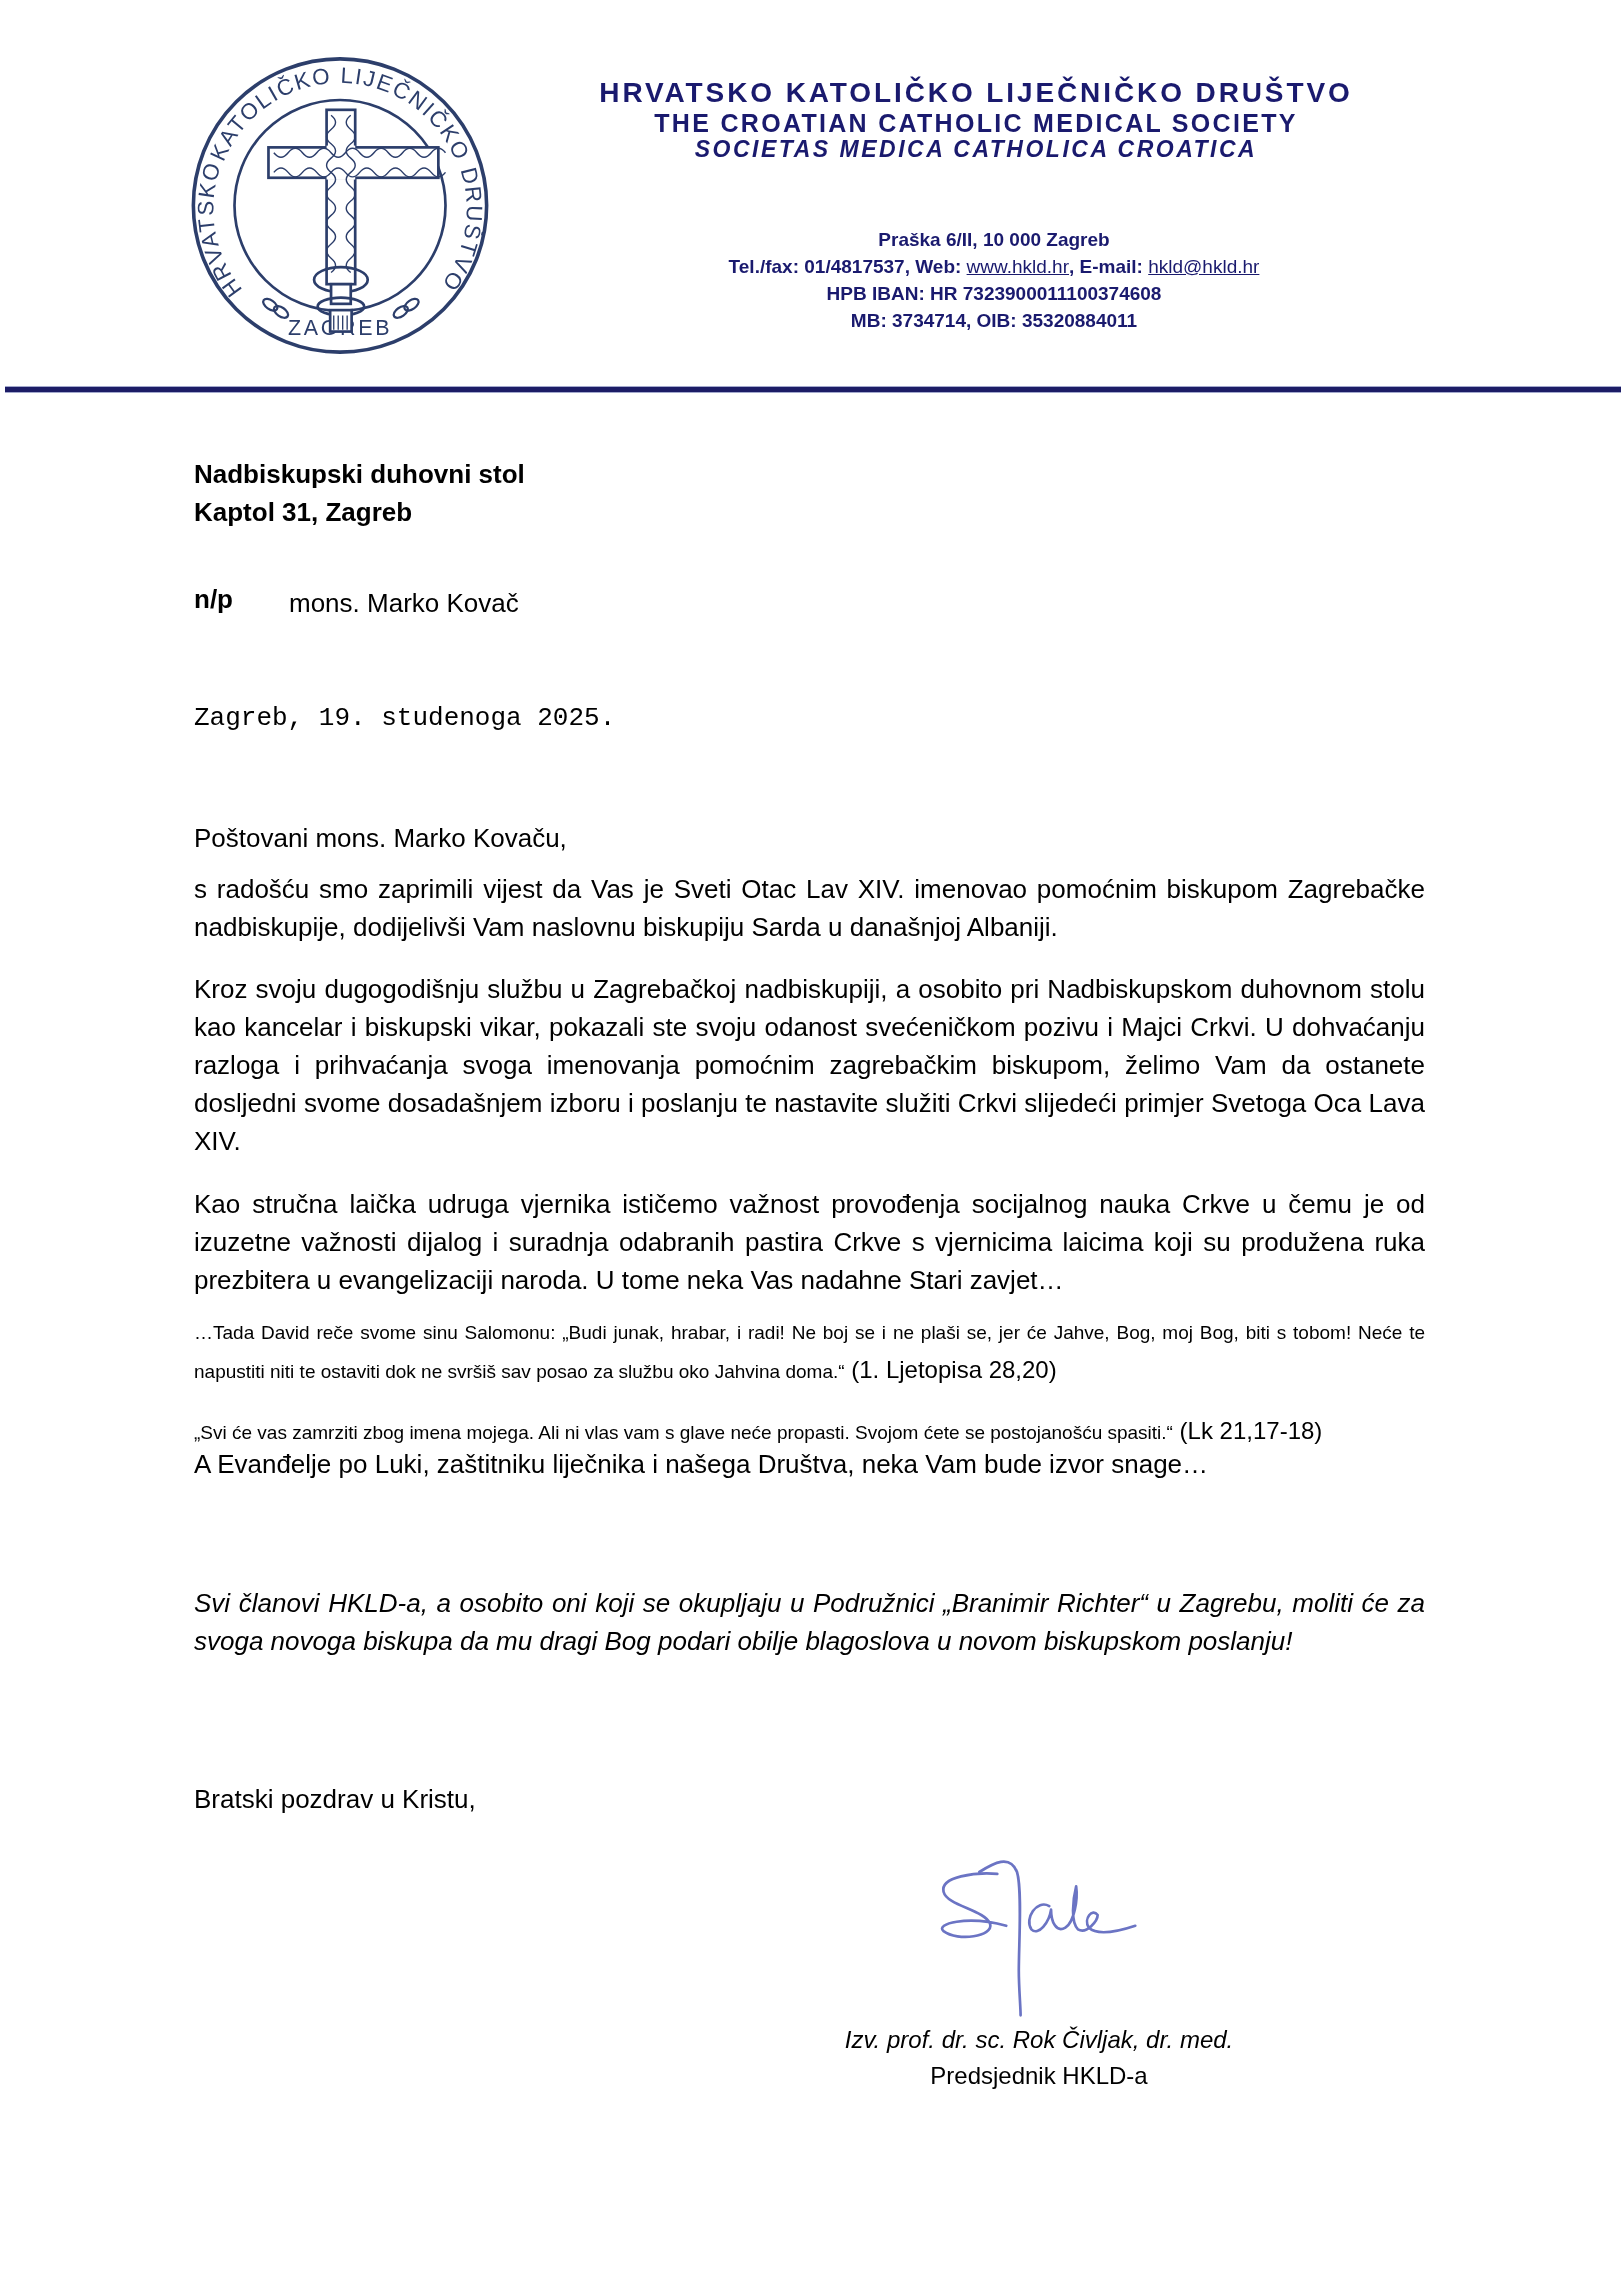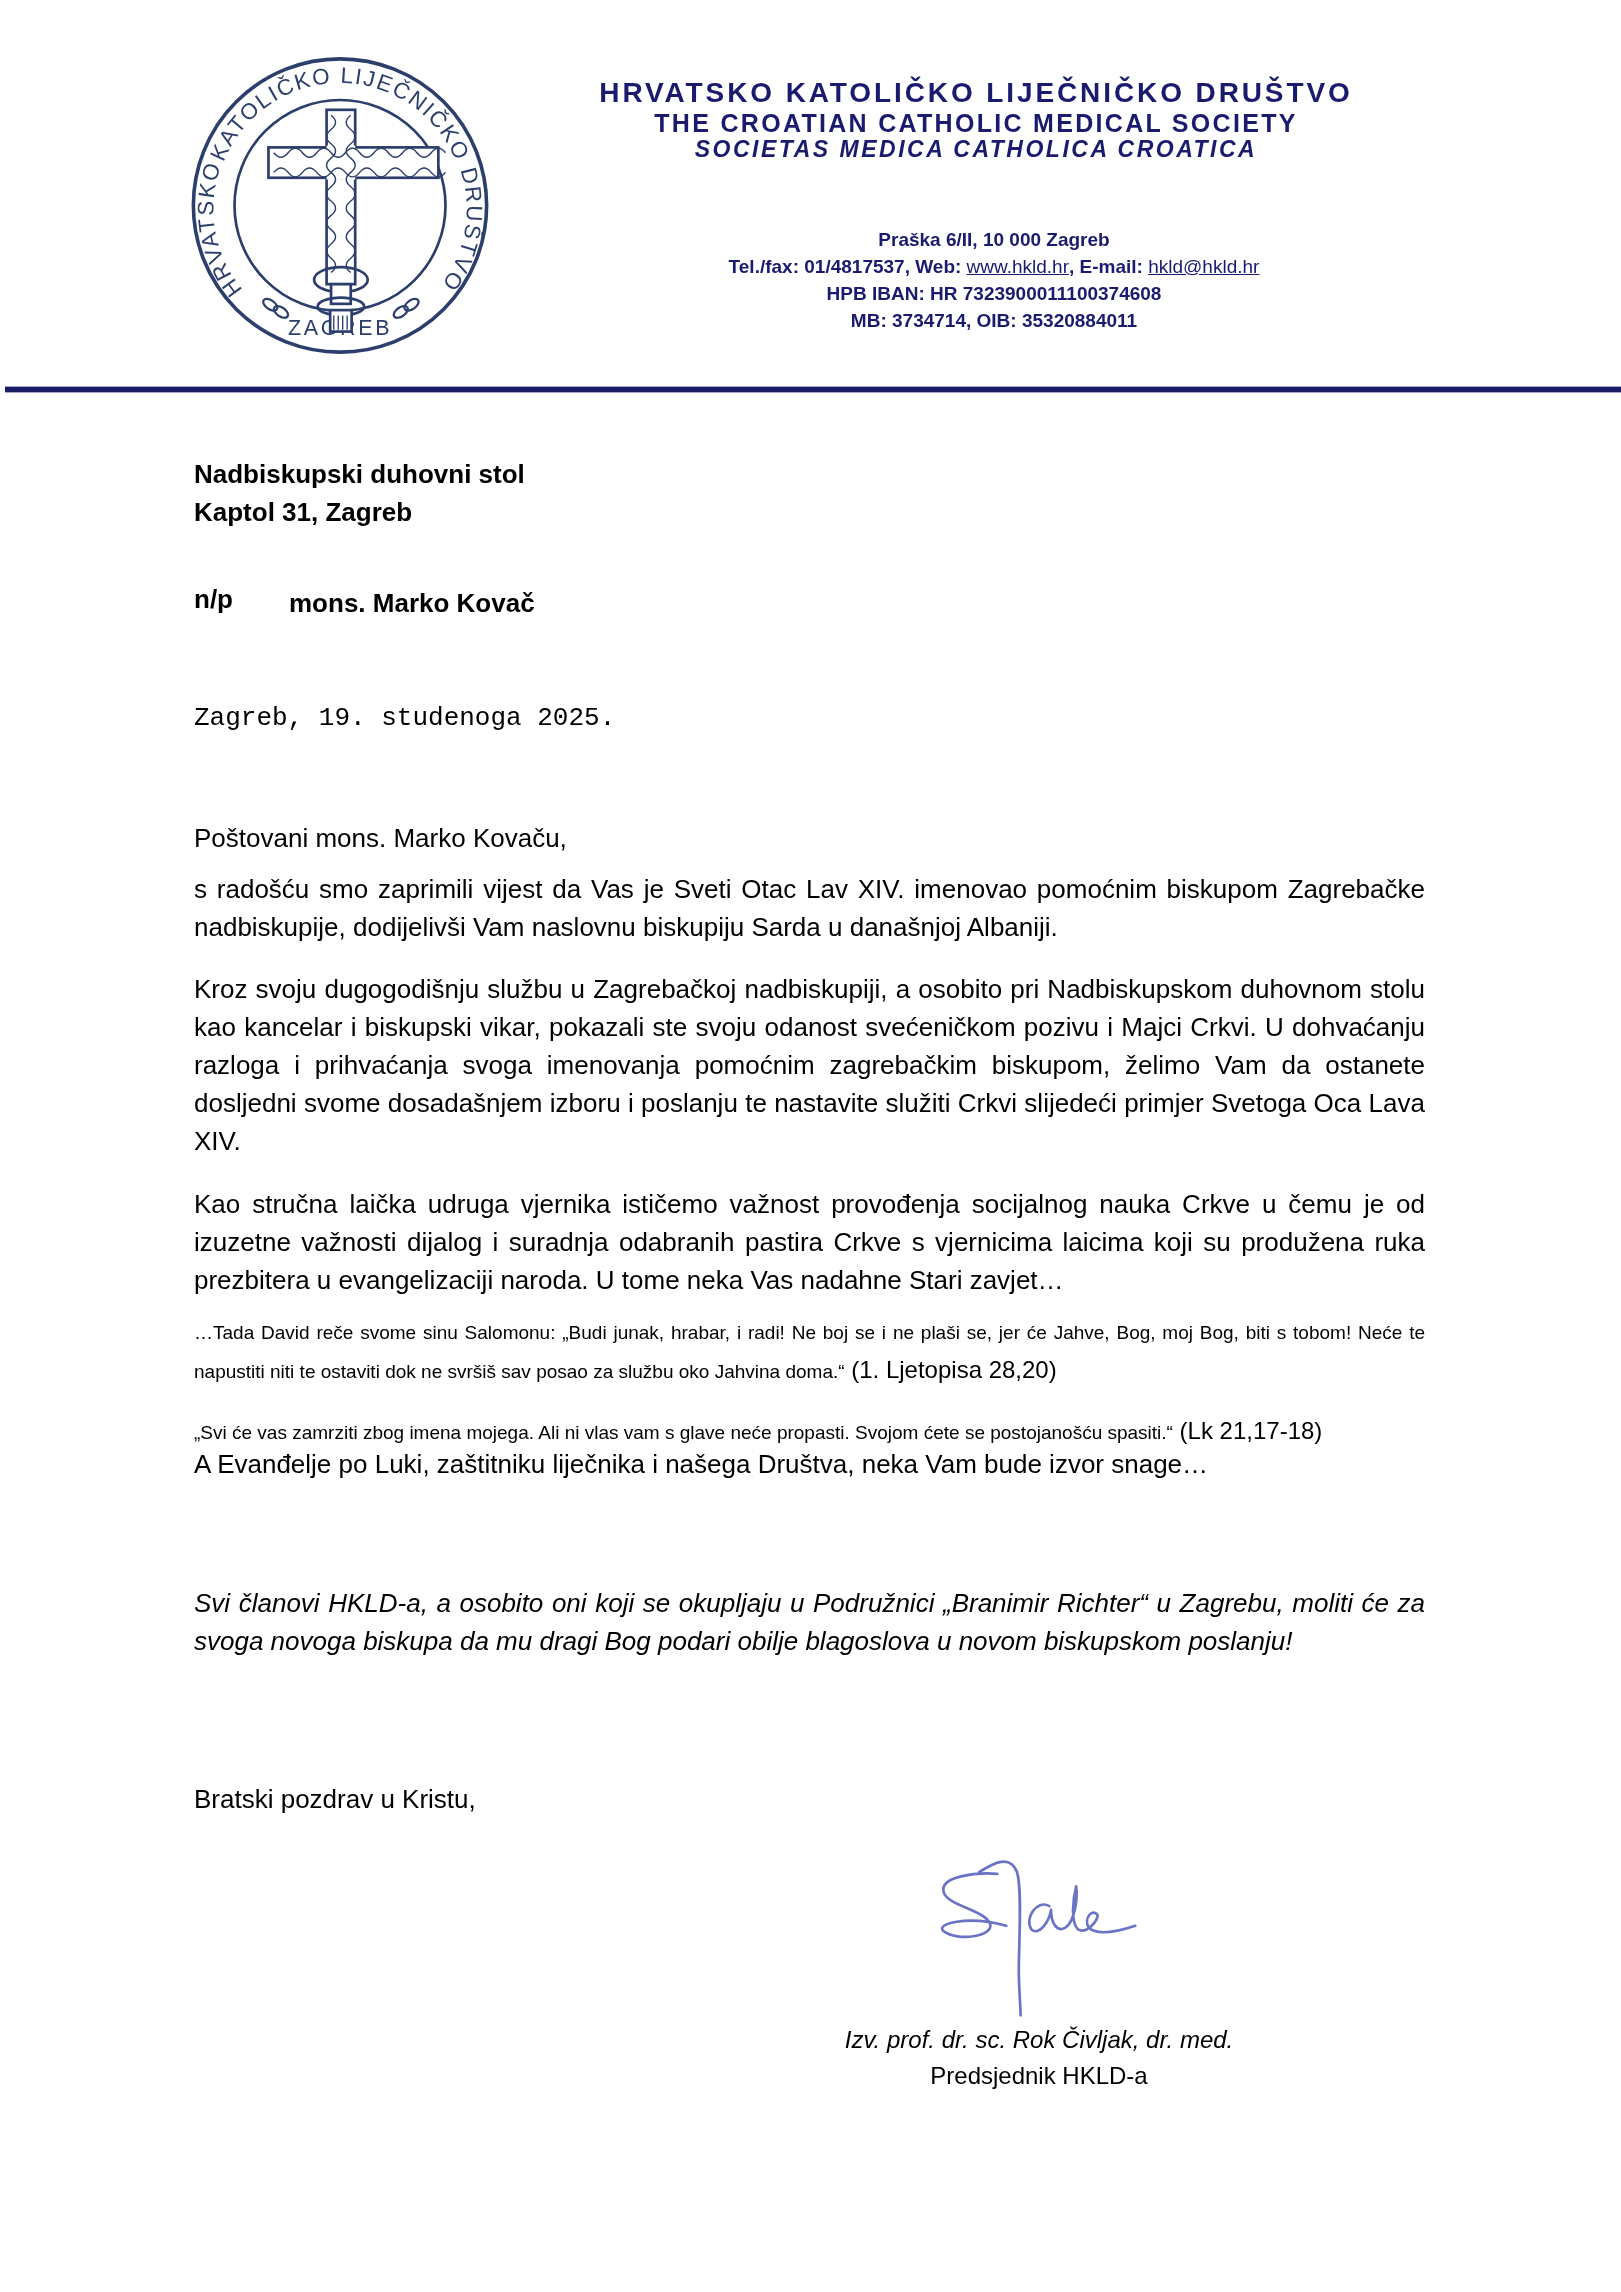--- a/index.html
+++ b/index.html
@@ -25,21 +25,21 @@
           box-shadow:0 -0.9px 0 #9aa0c8, 0 0.9px 0 #9aa0c8; }
 
   
   .txt { left:194px; width:1231px; font-size:26px; line-height:38px;
          font-family:"Liberation Sans", "DejaVu Sans", sans-serif; }
   .bold { font-weight:bold; }
   .just { text-align:justify; }
   .ital { font-size:19px; }
   .ref  { font-style:normal; }
   .np-label { left:194px; font-weight:bold; font-size:26px; }
-  .np-block { left:289px; font-weight:bold; font-size:26px; line-height:39px; }
+  .np-block { left:289px; font-weight:normal; font-size:26px; line-height:39px; }
 
   
   .sig { left:931px; top:1836px; width:224px; height:184px; }
   .signame { left:788px; width:502px; text-align:center; font-size:24px; }
   .sig-1 { top:2026px; font-style:italic; }
   .sig-2 { top:2062px; }
 </style>
 </head>
 <body>
 

